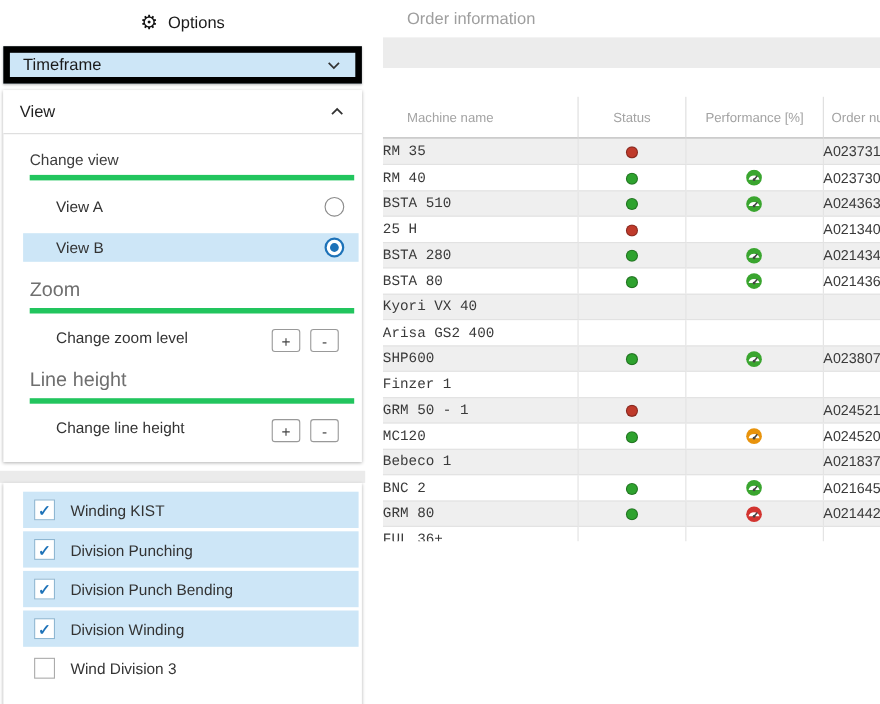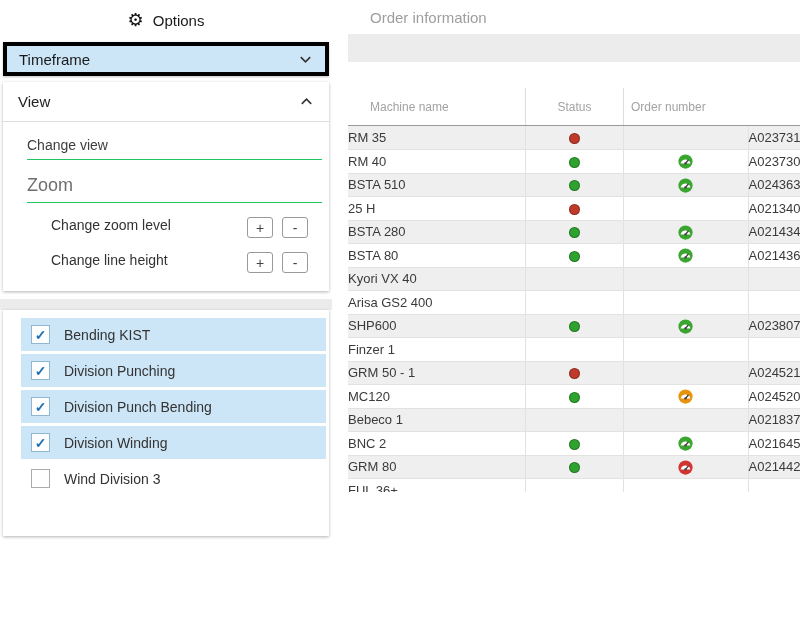--- a/index.html
+++ b/index.html
@@ -7,33 +7,33 @@
               font-family:"Liberation Sans", sans-serif; color:#333; }
 
   
   .sidebar { position:absolute; left:0; top:0; width:332px; height:640px; background:#fff; }
 
   .options-header { height:40px; display:flex; align-items:center; justify-content:center; gap:9px;
                     font-size:15px; color:#1a1a1a; background:#fff; }
   .gear { font-size:18px; color:#111; line-height:1; }
 
   .timeframe-bar { height:34px; margin:2px 3px 6px 3px; background:#cde6f7;
-                   border:4px solid #000000; box-shadow:0 1px 2px rgba(0,0,0,.25);
+                   border:6px solid #000000; box-shadow:0 1px 2px rgba(0,0,0,.25);
                    display:flex; align-items:center; justify-content:space-between;
                    padding:0 12px 0 12px; font-size:15px; color:#1a1a1a; cursor:pointer;gap:11px; }
 
   .panel { margin:0 3px; background:#fff; box-shadow:0 1px 3px rgba(0,0,0,.30); }
   .panel-gap { height:11px; background:#ebebeb; margin:8px 0 0 0; }
 
   .section-header { height:40px; display:flex; align-items:center; justify-content:space-between;
                     padding:0 15px; font-size:15px; color:#222; border-bottom:1px solid #dcdcdc;
                     cursor:pointer; background:#fff; }
   .chev { display:flex; align-items:center; }
 
-  .subheading { margin:15px 7px 0 24px; padding-bottom:6px; border-bottom:1px solid #22c55e;
+  .subheading { margin:15px 7px 0 24px; padding-bottom:6px; border-bottom:5px solid #22c55e;
                 font-size:14px; color:#3d3d3d; }
   .subheading.gray { color:#6f6f6f; font-size:18px; }
 
   .option-row { margin:11px 3px 0 18px; height:26px; display:flex; align-items:center;
                 justify-content:space-between; padding:0 13px 0 30px; font-size:14px; color:#333;
                 cursor:pointer; }
   .option-row.selected { background:#cde6f7; }
   .radio { width:18px; height:18px; border-radius:50%; border:1px solid #8a8a8a; background:#fff;
            position:relative; flex:0 0 auto; }
   .radio.on { border:2px solid #1d72b8; }
@@ -72,21 +72,21 @@
   .th.machine { width:177px; padding-left:22px;text-align:right; }
   .th.status  { width:98px;  justify-content:center; }
   .th.perf    { width:125px; justify-content:center; }
   .th.order   { width:54px;  padding-left:7px; overflow:visible; }
 
   table.orders { width:454px; border-collapse:collapse; table-layout:fixed; }
   table.orders td { height:23.5px; padding:0; border-bottom:1px solid #e2e2e2;
                     font-size:13px; color:#3a3a3a; vertical-align:middle; }
   table.orders td + td { border-left:1px solid #e2e2e2; }
   table.orders tbody tr:nth-child(odd) { background:#efefef; }
-  td.machine { padding-left:22px; }
+  td.machine { padding-left:22px;font-family:Liberation Mono, monospace; }
   td.status, td.perf { text-align:center; }
   td.order { padding-left:7px; }
 
   .dot { display:inline-block; width:11px; height:11px; border-radius:50%;
          border:1px solid rgba(0,0,0,.28); vertical-align:middle; }
   .gauge svg { vertical-align:middle; }
 </style>
 </head>
 <body>
 
@@ -110,46 +110,57 @@
     <div class="section-header">
       <span>View</span>
       <span class="chev">
         <svg width="15" height="15" viewBox="0 0 16 16">
             <polyline points="3,10.5 8,5.5 13,10.5" fill="none" stroke="#333" stroke-width="1.7"></polyline>
           </svg>
       </span>
     </div>
 
     <div class="subheading">Change view</div>
+    <div>
+        <div class="option-row">
+          <span>View A</span>
+          <span class="radio"></span>
+        </div>
+        <div class="option-row selected">
+          <span>View B</span>
+          <span class="radio on"></span>
+        </div>
+      </div>
 
     <div class="subheading gray">Zoom</div>
     <div class="control-row">
       <span>Change zoom level</span>
       <span class="steppers">
         <button class="step-btn">+</button>
         <button class="step-btn">-</button>
       </span>
     </div>
 
+    <div class="subheading gray">Line height</div>
     <div class="control-row">
       <span>Change line height</span>
       <span class="steppers">
         <button class="step-btn">+</button>
         <button class="step-btn">-</button>
       </span>
     </div>
   </div>
 
   <div class="panel-gap"></div>
 
   <div class="panel division-panel">
     <div class="division-list">
         <div class="division-item checked">
           <span class="checkbox on">✓</span>
-          <span>Bending KIST</span>
+          <span>Winding KIST</span>
         </div>
         <div class="division-item checked">
           <span class="checkbox on">✓</span>
           <span>Division Punching</span>
         </div>
         <div class="division-item checked">
           <span class="checkbox on">✓</span>
           <span>Division Punch Bending</span>
         </div>
         <div class="division-item checked">
@@ -166,20 +177,21 @@
 </div>
 
 <div class="main">
   <div class="main-title">Order information</div>
   <div class="toolbar-strip"></div>
   <div class="header-spacer"></div>
 
   <div class="thead-row">
     <div class="th machine">Machine name</div>
     <div class="th status">Status</div>
+    <div class="th perf">Performance [%]</div>
     <div class="th order">Order number</div>
   </div>
 
   <table class="orders">
     <colgroup>
       <col style="width:177px">
         <col style="width:98px">
         <col style="width:125px">
         <col style="width:54px">
     </colgroup>

